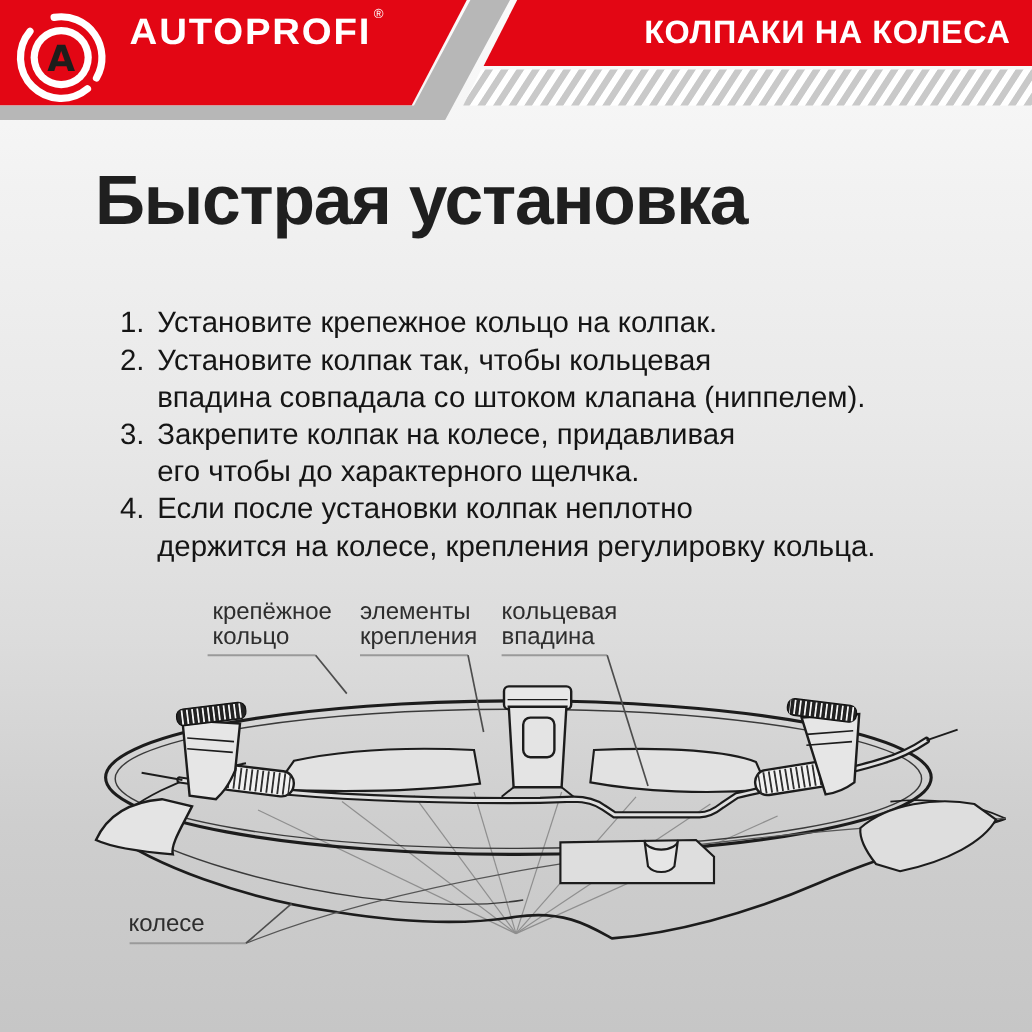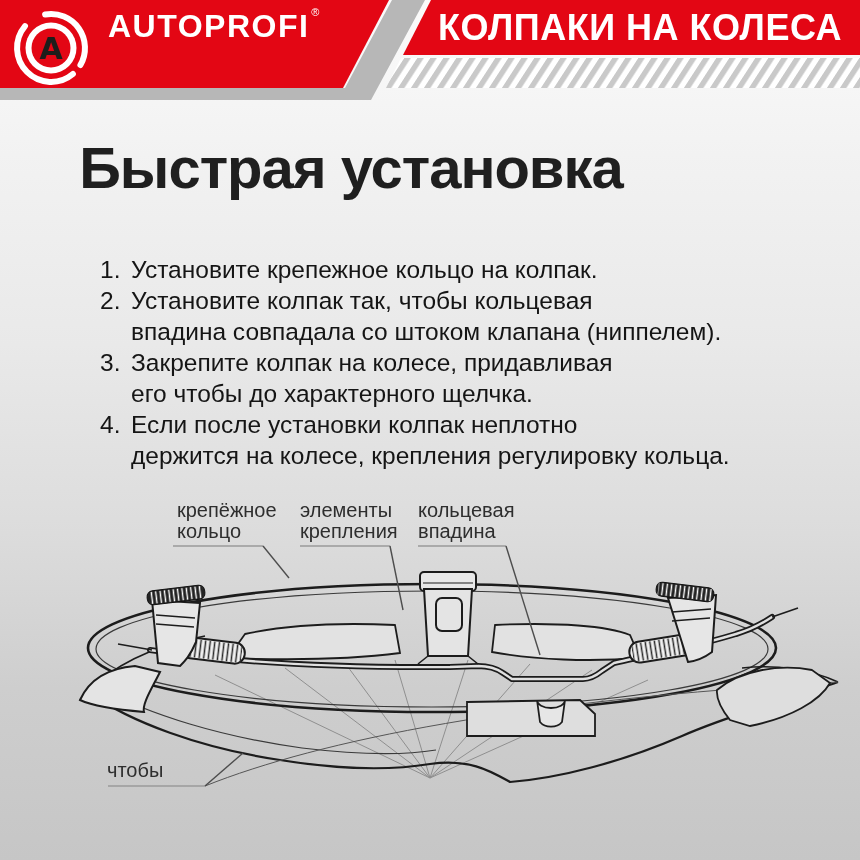--- a/index.html
+++ b/index.html
@@ -9,21 +9,21 @@
     font-family:"Liberation Sans", sans-serif;
   }
   svg{display:block;}
   
   .hdr{position:absolute;left:0;top:0;width:860px;height:110px;}
   .brand-wrap{position:absolute;left:108px;top:8px;display:flex;align-items:flex-start;}
   .brand{color:#fff;font-weight:bold;font-size:32px;letter-spacing:1.5px;transform:scaleY(.96);}
   .reg{color:#fff;font-size:11px;margin-left:2px;margin-top:-2px;}
   .category{
     position:absolute;right:18px;top:0;height:55px;line-height:55px;
-    color:#fff;font-weight:bold;font-size:36px;letter-spacing:.5px;
+    color:#fff;font-weight:bold;font-size:27px;letter-spacing:.5px;
   }
   
   .title{
     position:absolute;left:0;top:134px;width:702px;text-align:center;
     font-size:58px;font-weight:bold;color:#1f1f1f;letter-spacing:-1px;
   }
   
   .list{position:absolute;left:100px;top:254px;width:680px;font-size:24.5px;color:#151515;}
   .li{display:flex;line-height:31px;}
   .num{width:31px;flex:0 0 31px;}
@@ -197,15 +197,15 @@
       <path d="M 205,786 L 243,753" stroke="#4d4d4d" stroke-width="1.4"></path>
     </g>
   </svg>
 
   <div class="dlabel lbl-ring">крепёжное
 кольцо</div>
   <div class="dlabel lbl-fast">элементы
 крепления</div>
   <div class="dlabel lbl-groove">кольцевая
 впадина</div>
-  <div class="dlabel lbl-cap">чтобы</div>
+  <div class="dlabel lbl-cap">колесе</div>
 
 </div>
 
 </body></html>

